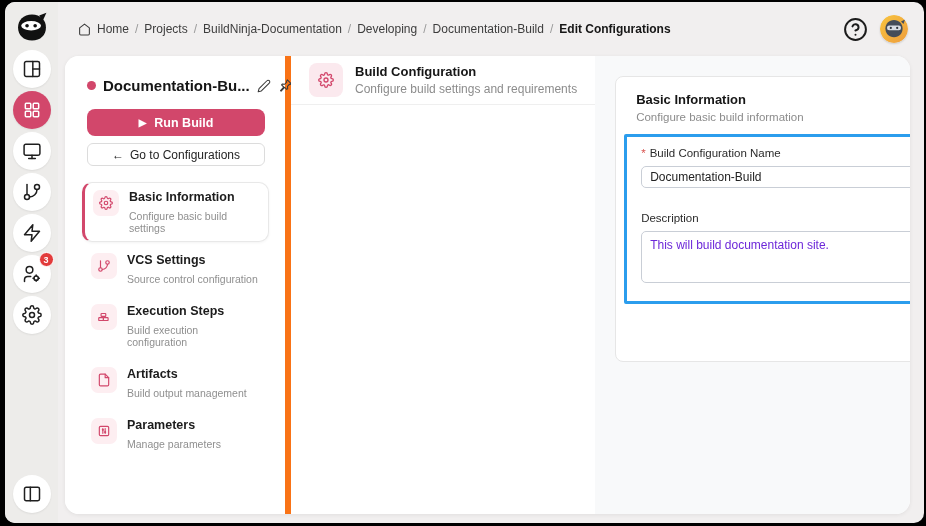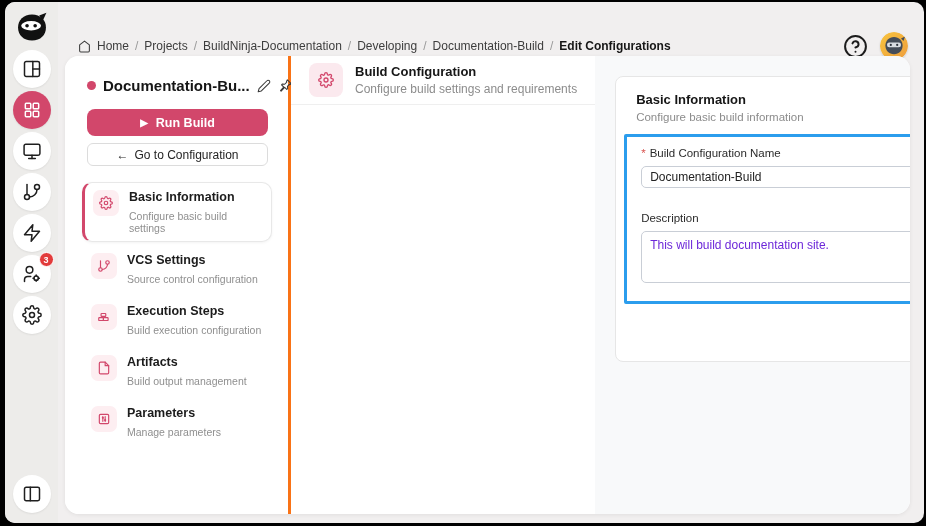--- a/index.html
+++ b/index.html
@@ -18,39 +18,39 @@
               display:flex; align-items:center; justify-content:center; color:#1f1f1f;
               box-shadow:0 1px 2px rgba(0,0,0,.07); cursor:pointer; position:relative; flex-shrink:0; }
   .rail-btn.active { background:var(--accent,#d2476b); color:#fff; }
   .rail-btn .badge { position:absolute; top:-3px; right:-3px; min-width:15px; height:15px;
                      border-radius:50%; background:var(--badge,#e23b3b); color:#fff;
                      font-size:9px; font-weight:bold; display:flex; align-items:center;
                      justify-content:center; border:1px solid #fff; }
   .rail-btn.bottom { margin-top:auto; }
 
   
-  .topbar { position:absolute; left:53px; right:0; top:17px; height:54px;
+  .topbar { position:absolute; left:53px; right:0; top:0; height:54px;
             display:flex; align-items:center; padding:0 16px 0 20px; }
   .breadcrumb { flex:1; display:flex; align-items:center; gap:6px; font-size:12px; color:#3d3d3d; }
   .bc-home { color:#3d3d3d; display:flex; align-items:center; cursor:pointer; }
   .bc-item { cursor:pointer; }
   .bc-sep { color:#9a9a9a; }
   .bc-current { font-weight:bold; color:#161616; }
   .top-actions { display:flex; align-items:center; gap:11px; }
   .help-btn { width:26px; height:26px; background:none; border:none; color:#1c1c1c; cursor:pointer; padding:0; }
   .avatar { width:28px; height:28px; border-radius:50%; overflow:hidden; cursor:pointer;
             box-shadow:0 1px 2px rgba(0,0,0,.15); }
 
   
   .content { position:absolute; left:60px; top:54px; width:845px; height:458px;
              background:#fff; border-radius:14px; overflow:hidden; display:flex;
              box-shadow:0 1px 4px rgba(0,0,0,.07); }
 
   
-  .sidebar { width:226px; flex-shrink:0; border-right:3px solid #f97316; background:#fff; }
+  .sidebar { width:226px; flex-shrink:0; border-right:6px solid #f97316; background:#fff; }
   .sb-head { display:flex; align-items:center; gap:7px; padding:21px 18px 0 22px; }
   .sb-dot { width:9px; height:9px; border-radius:50%; background:var(--accent,#d2476b); flex-shrink:0; }
   .sb-title { font-size:15px; font-weight:bold; color:#161616; flex:1; white-space:nowrap; }
   .sb-ico { color:#3a3a3a; cursor:pointer; display:flex; }
   .run-btn { display:flex; align-items:center; justify-content:center; gap:8px;
              margin:15px 20px 0 22px; height:27px; background:var(--accent,#d2476b);
              border:none; border-radius:8px; color:#fff; font-weight:bold; font-size:12.5px;
              width:calc(100% - 42px); cursor:pointer; }
   .run-play { font-size:10px; line-height:1; }
   .goto-btn { display:flex; align-items:center; justify-content:center; gap:6px;
@@ -261,21 +261,21 @@
         </span>
       </div>
 
       <button class="run-btn">
         <span class="run-play">▶</span>
         <span>Run Build</span>
       </button>
 
       <button class="goto-btn">
         <span>←</span>
-        <span>Go to Configuration</span>
+        <span>Go to Configurations</span>
       </button>
 
       <div class="menu">
 
         <div class="menu-item active">
           <span class="mi-icon">
             <svg width="14" height="14" viewBox="0 0 24 24" fill="none" stroke="currentColor" stroke-width="2" stroke-linecap="round" stroke-linejoin="round">
                 <circle cx="12" cy="12" r="3"></circle>
                 <path d="M19.4 15a1.65 1.65 0 0 0 .33 1.82l.06.06a2 2 0 0 1 0 2.83 2 2 0 0 1-2.83 0l-.06-.06a1.65 1.65 0 0 0-1.82-.33 1.65 1.65 0 0 0-1 1.51V21a2 2 0 0 1-2 2 2 2 0 0 1-2-2v-.09A1.65 1.65 0 0 0 9 19.4a1.65 1.65 0 0 0-1.82.33l-.06.06a2 2 0 0 1-2.83 0 2 2 0 0 1 0-2.83l.06-.06a1.65 1.65 0 0 0 .33-1.82 1.65 1.65 0 0 0-1.51-1H3a2 2 0 0 1-2-2 2 2 0 0 1 2-2h.09A1.65 1.65 0 0 0 4.6 9a1.65 1.65 0 0 0-.33-1.82l-.06-.06a2 2 0 0 1 0-2.83 2 2 0 0 1 2.83 0l.06.06a1.65 1.65 0 0 0 1.82.33H9a1.65 1.65 0 0 0 1-1.51V3a2 2 0 0 1 2-2 2 2 0 0 1 2 2v.09a1.65 1.65 0 0 0 1 1.51 1.65 1.65 0 0 0 1.82-.33l.06-.06a2 2 0 0 1 2.83 0 2 2 0 0 1 0 2.83l-.06.06a1.65 1.65 0 0 0-.33 1.82V9a1.65 1.65 0 0 0 1.51 1H21a2 2 0 0 1 2 2 2 2 0 0 1-2 2h-.09a1.65 1.65 0 0 0-1.51 1z"></path>
               </svg>

